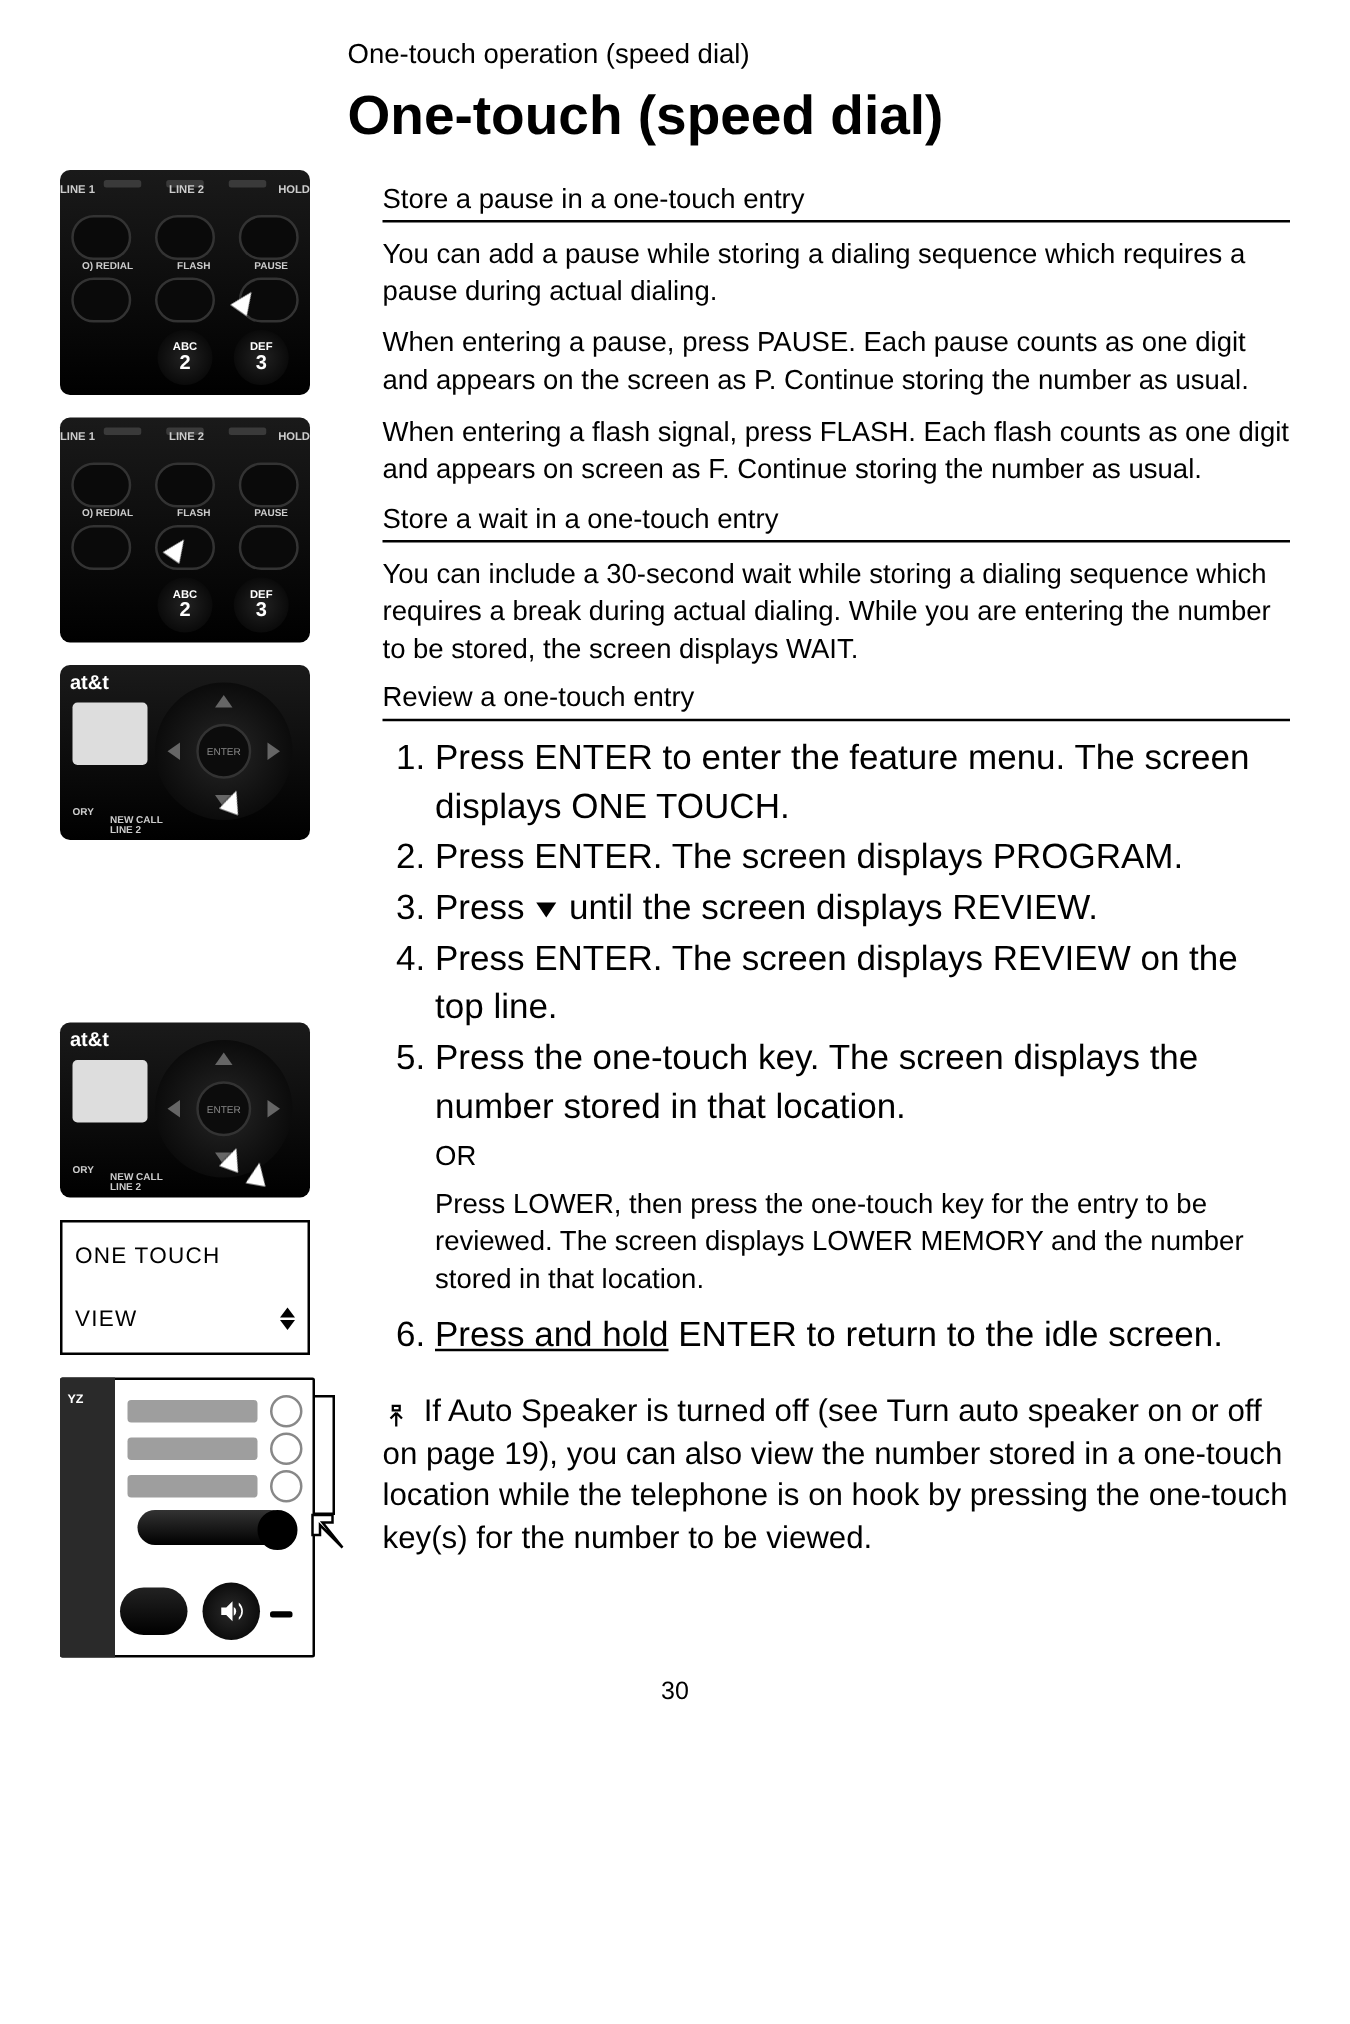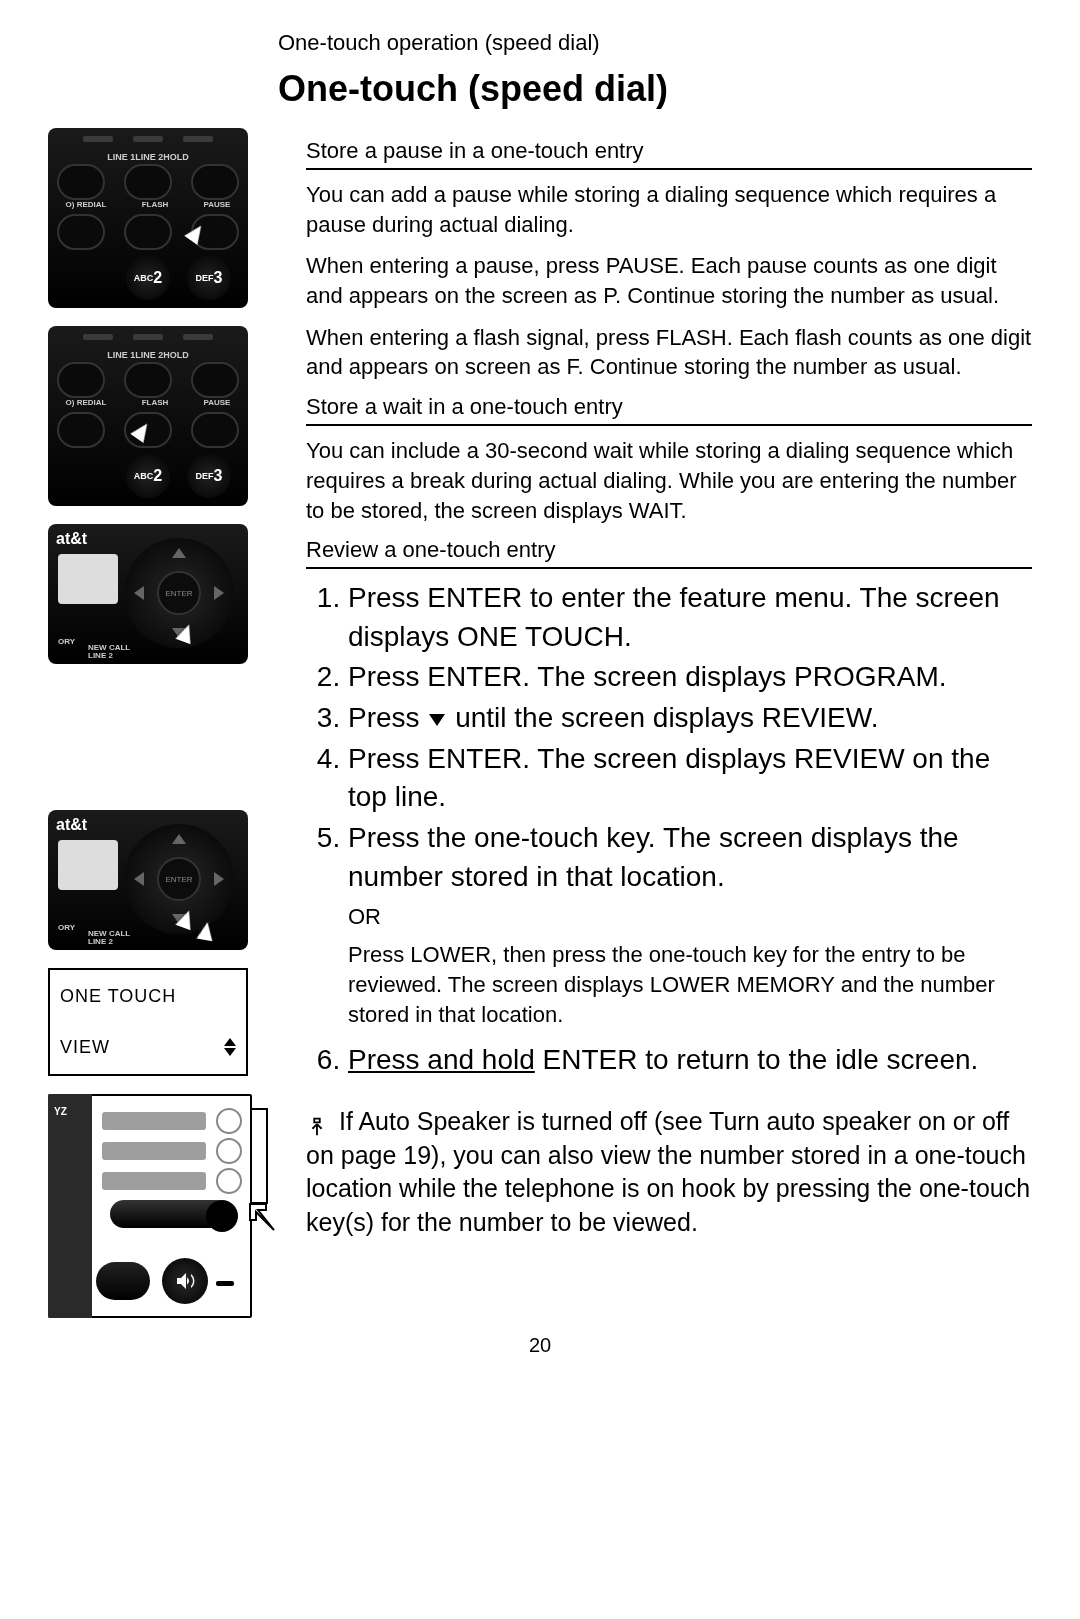--- a/index.html
+++ b/index.html
@@ -22,21 +22,21 @@
     box-sizing: border-box;
     padding: 30px 48px 20px 48px;
     position: relative;
   }
   .header-line {
     font-size: 22px;
     margin: 0 0 12px 0;
     padding-left: 230px;
   }
   .title {
-    font-size: 36px;
+    font-size: 44px;
     font-weight: 700;
     margin: 6px 0 18px 0;
     padding-left: 230px;
   }
   .columns {
     display: flex;
     gap: 28px;
   }
   .left {
     width: var(--left-col);
@@ -101,28 +101,28 @@
   .phone-fig {
     width: 200px;
     height: 180px;
     background: linear-gradient(#1a1a1a, #000);
     border-radius: 8px;
     position: relative;
     overflow: hidden;
   }
   .phone-fig .topbar { position:absolute; top:8px; left:0; right:0; height:8px; display:flex; justify-content:center; gap:20px;}
   .phone-fig .topbar span{ width:30px;height:6px;background:#3a3a3a;border-radius:2px;}
-  .row-labels { position:absolute; top:24px; left:0; right:0; display:flex; justify-content:center; color:#ccc; font-size:9px; font-weight:700;}
+  .row-labels { position:absolute; top:10px; left:0; right:0; display:flex; justify-content:space-between; color:#ccc; font-size:9px; font-weight:700;}
   .round-row { position:absolute; left:0; right:0; display:flex; justify-content:space-around; }
   .round-row.r1 { top:36px; }
   .round-row.r2 { top:86px; }
   .rbtn { width:44px;height:32px;background:#0a0a0a;border:2px solid #333;border-radius:22px; }
   .row-labels2 { position:absolute; top:72px; left:0; right:0; display:flex; justify-content:space-around; color:#ccc; font-size:8px; font-weight:700;}
   .num-row { position:absolute; bottom:8px; left:0; right:0; display:flex; justify-content:space-evenly; }
-  .numkey { width:44px; height:44px; border-radius:50%; background:radial-gradient(#222,#000); color:#fff; display:flex; align-items:center; justify-content:center; font-size:9px; font-weight:700;}
+  .numkey { width:44px; height:44px; border-radius:50%; background:radial-gradient(#222,#000); color:#fff; display:flex; flex-direction:column; align-items:center; justify-content:center; font-size:9px; font-weight:700;}
   .numkey .big{font-size:16px;}
   .arrow-white {
     position:absolute;
     width:0;height:0;
     border-left:8px solid transparent;
     border-right:8px solid transparent;
     border-bottom:18px solid #fff;
     transform: rotate(35deg);
     filter: drop-shadow(0 0 1px #000);
   }
@@ -391,14 +391,14 @@
           <svg viewBox="0 0 24 24">
               <path fill="none" stroke="#000" stroke-width="2" d="M12 22V10M12 10l-5 5M12 10l5 5M9 4h6v4H9z"></path>
             </svg>
         </span>
         <span>If Auto Speaker is turned off</span><span> (see Turn auto speaker on or off on page 19), you can also view the number stored in a one-touch location while the telephone is on hook by pressing the one-touch key(s) for the number to be viewed.</span>
       </p>
 
     </div>
   </div>
 
-  <div class="page-number">20</div>
+  <div class="page-number">30</div>
 </div>
 
 </body></html>

